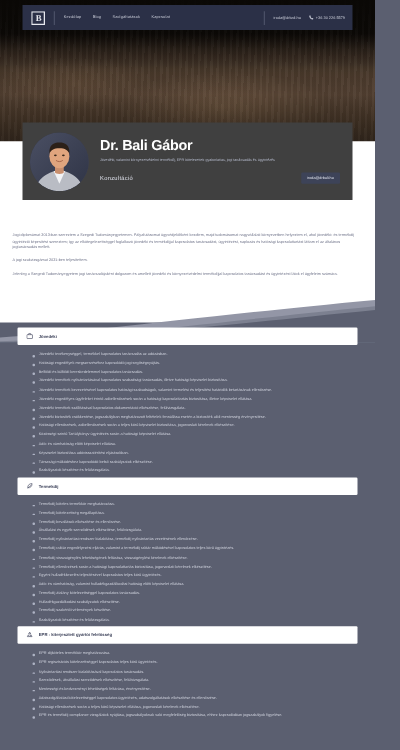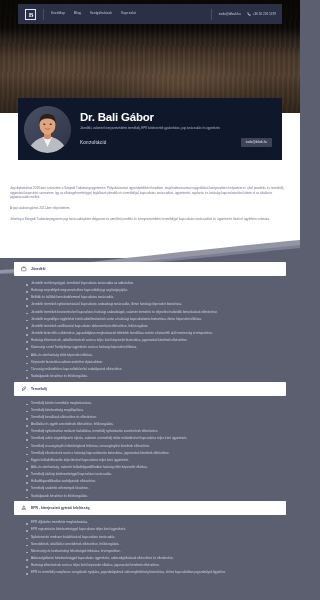--- a/index.html
+++ b/index.html
@@ -67,21 +67,21 @@
   
   .curve {
     position:absolute; top:240px; left:0; width:300px; height:34px;
     overflow:hidden;
   }
   .curve svg { display:block; width:300px; height:34px; }
 
   
   .profile-card {
     position:absolute; top:98px; left:18px; width:264px; height:62px;
-    background:#0f172a;
+    background:#404040;
     display:flex; align-items:center;
     padding:0 10px 0 8px;
     z-index:20;
   }
   .avatar {
     width:47px; height:47px; border-radius:50%;
     flex:0 0 auto;
     overflow:hidden; position:relative;
     background:#3a3f52;
     margin-left:-2px;

